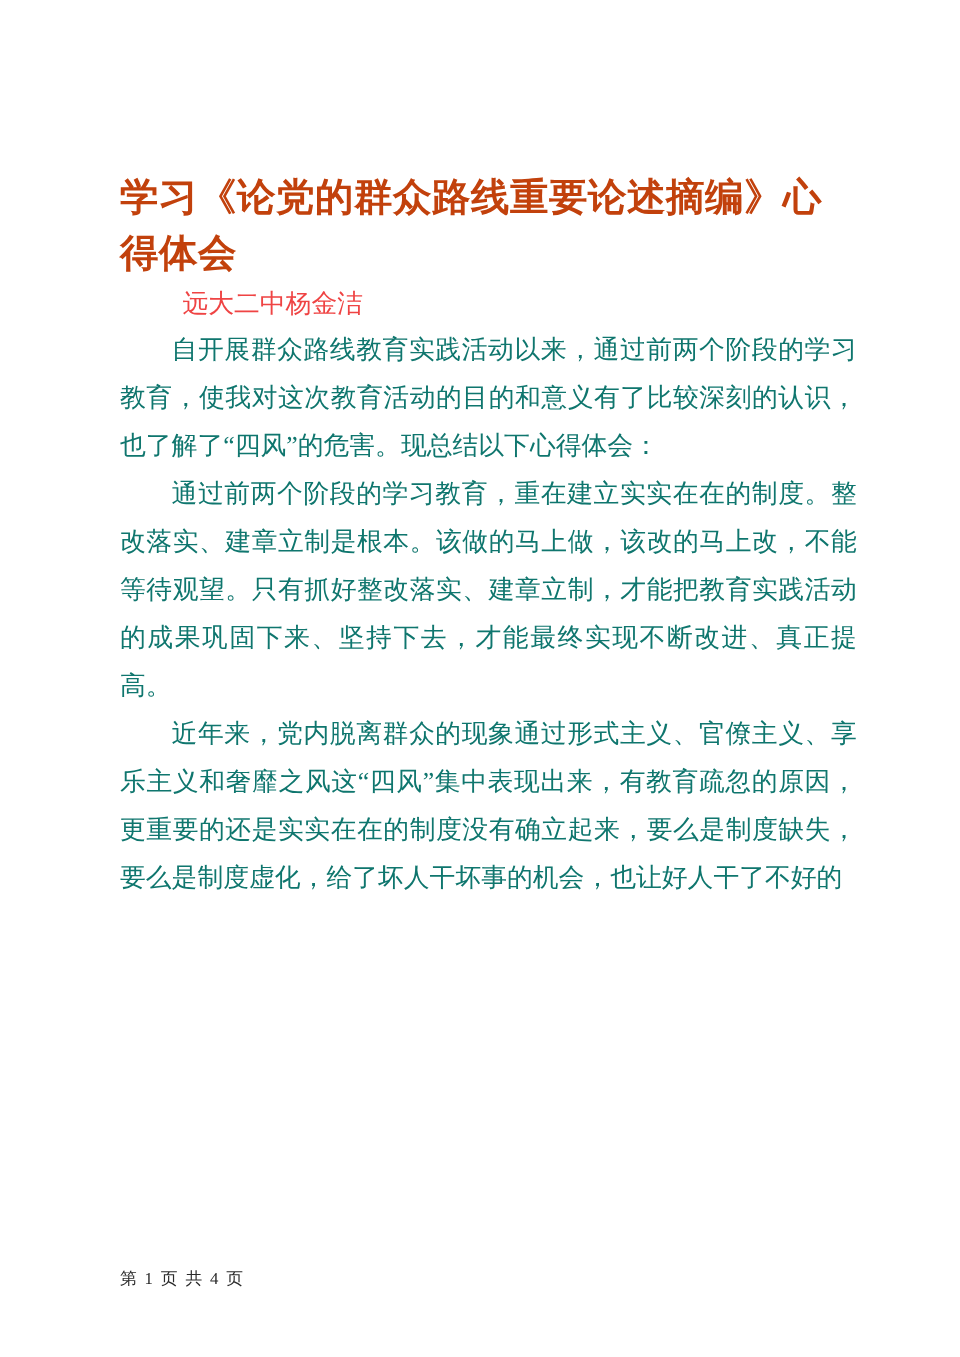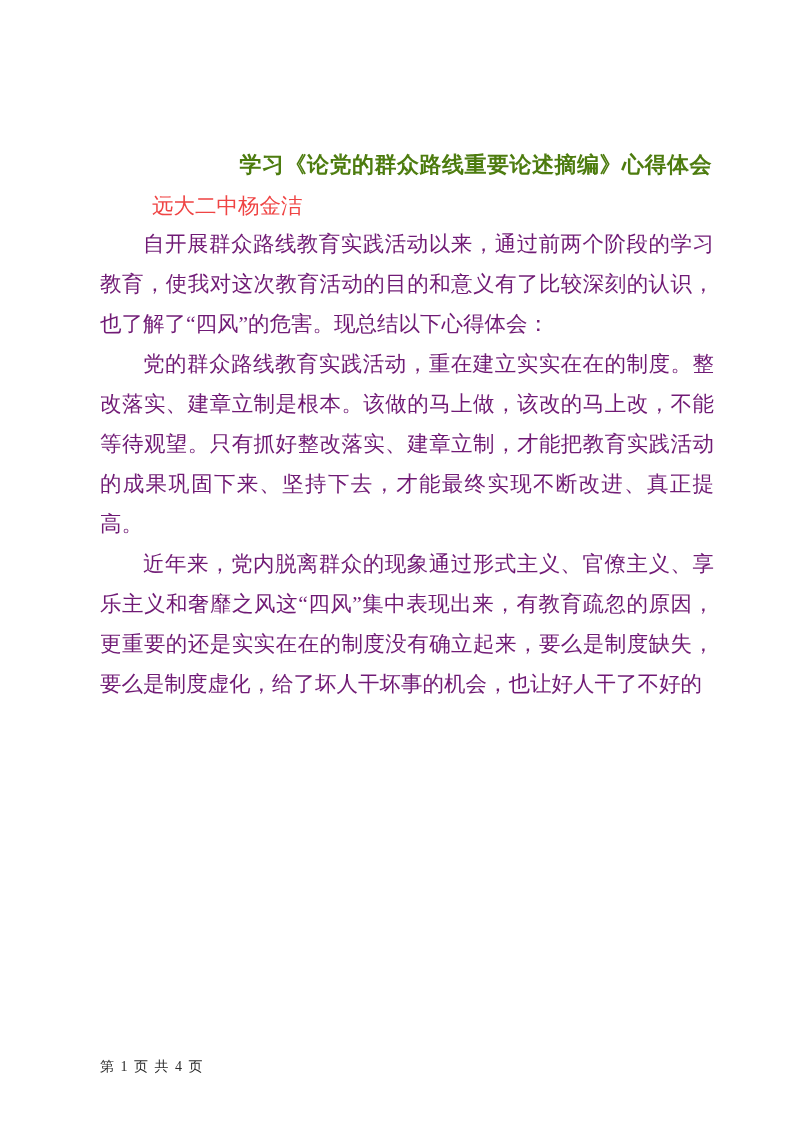--- a/index.html
+++ b/index.html
@@ -11,41 +11,41 @@
     position: relative;
     width: 800px;
     height: 1131px;
     background: #ffffff;
     overflow: hidden;
     color: #161616;
     font-family: "Liberation Serif", "DejaVu Serif", serif;
   }
   .doc-title {
     margin: 141px 88px 0 100px;
-    text-align: right;
-    font-size: 22px;
+    text-align: left;
+    font-size: 32px;
     line-height: 47px;
     font-weight: 700;
-    color: #4d7c0f;
+    color: #c2410c;
     letter-spacing: 0.5px;
   }
   .byline {
     margin: 0 88px 0 100px;
     padding-left: 52px;
     font-size: 21.5px;
     line-height: 36px;
     color: #ef4444;
   }
   .body-text {
     margin: 0 86px 0 100px;
     font-size: 21.5px;
     line-height: 40px;
     text-align: justify;
     text-justify: inter-character;
-    color: #701a75;
+    color: #0f766e;
   }
   .body-text p {
     margin: 0;
     padding: 0;
     text-indent: 2em;
   }
   .page-footer {
     position: absolute;
     left: 100px;
     right: 88px;
@@ -60,21 +60,21 @@
 <body>
 
 <main class="page">
 
   <h1 class="doc-title">学习《论党的群众路线重要论述摘编》心得体会</h1>
 
   <p class="byline">远大二中杨金洁</p>
 
   <div class="body-text">
     <p>自开展群众路线教育实践活动以来，通过前两个阶段的学习教育，使我对这次教育活动的目的和意义有了比较深刻的认识，也了解了“四风”的危害。现总结以下心得体会：</p>
-    <p>党的群众路线教育实践活动，重在建立实实在在的制度。整改落实、建章立制是根本。该做的马上做，该改的马上改，不能等待观望。只有抓好整改落实、建章立制，才能把教育实践活动的成果巩固下来、坚持下去，才能最终实现不断改进、真正提高。</p>
+    <p>通过前两个阶段的学习教育，重在建立实实在在的制度。整改落实、建章立制是根本。该做的马上做，该改的马上改，不能等待观望。只有抓好整改落实、建章立制，才能把教育实践活动的成果巩固下来、坚持下去，才能最终实现不断改进、真正提高。</p>
     <p>近年来，党内脱离群众的现象通过形式主义、官僚主义、享乐主义和奢靡之风这“四风”集中表现出来，有教育疏忽的原因，更重要的还是实实在在的制度没有确立起来，要么是制度缺失，要么是制度虚化，给了坏人干坏事的机会，也让好人干了不好的</p>
   </div>
 
   <footer class="page-footer">
     <span>第 1 页 共 4 页</span>
   </footer>
 
 </main>
 
 </body></html>

